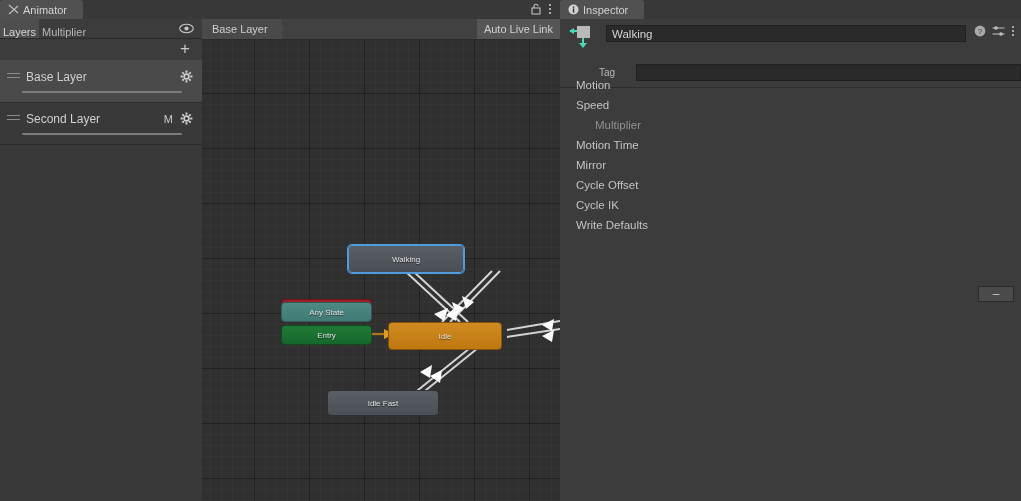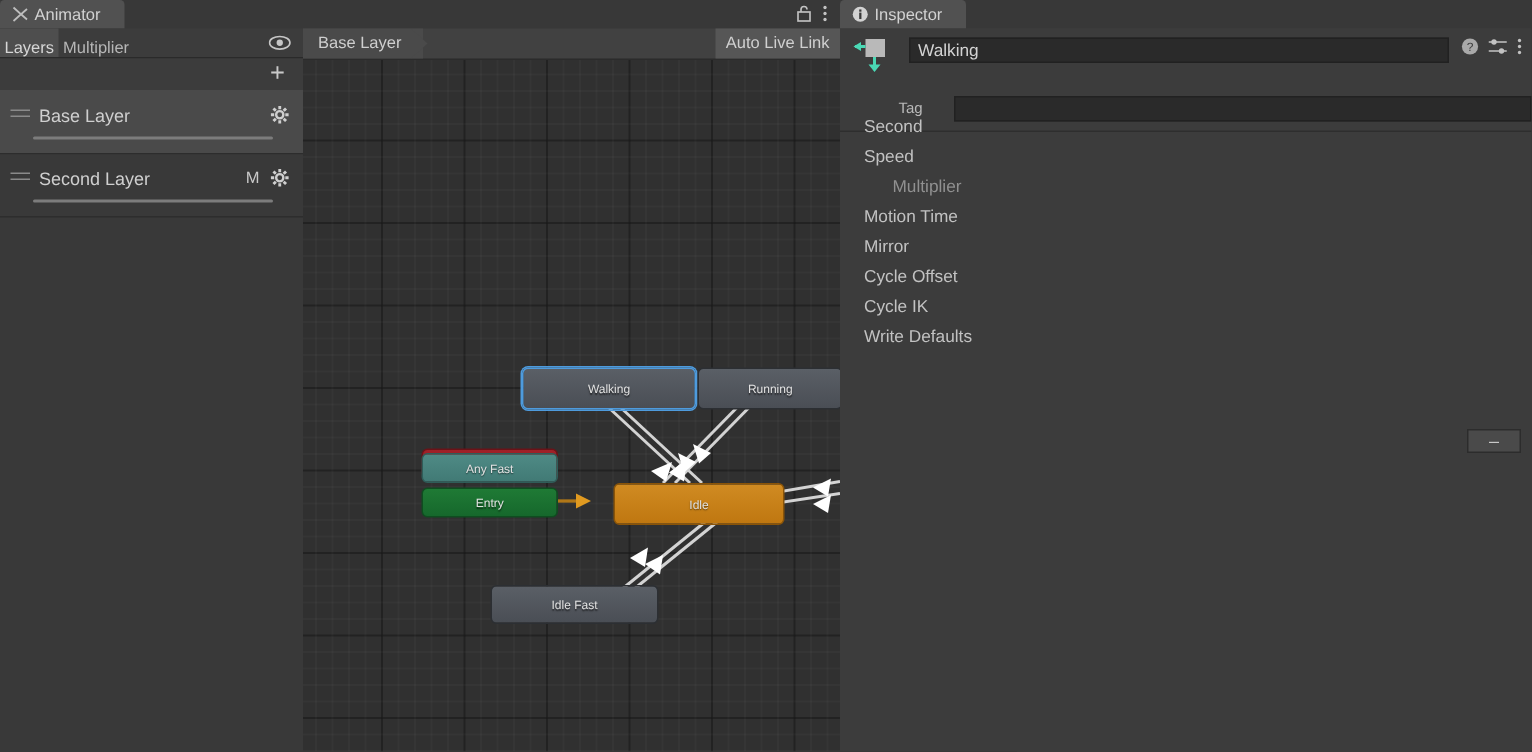--- a/index.html
+++ b/index.html
@@ -203,33 +203,30 @@
         </g>
         <g stroke="#b07718" stroke-width="2.2" fill="none">
             <path d="M170 294 L186 294"></path>
           </g>
         <polygon points="192,294 182,289 182,299" fill="#e09a20"></polygon>
       </svg>
 
       <div class="node state sel" style="left:146px;top:205px;width:114px;height:26px;">
         <span>Walking</span>
       </div>
-      <div class="node state" style="left:263px;top:205px;width:95px;height:26px;">
-        <span>Running</span>
-      </div>
       <div class="node exit" style="left:79px;top:239px;width:89px;height:18px;">
         <span>Exit</span>
       </div>
       <div class="node anystate" style="left:79px;top:262px;width:89px;height:18px;">
-        <span>Any Fast</span>
+        <span>Any State</span>
       </div>
       <div class="node entry" style="left:79px;top:285px;width:89px;height:18px;">
         <span>Entry</span>
       </div>
-      <div class="node idle" style="left:207px;top:282px;width:112px;height:26px;">
+      <div class="node idle" style="left:186px;top:282px;width:112px;height:26px;">
         <span>Idle</span>
       </div>
       <div class="node state" style="left:125px;top:350px;width:110px;height:24px;">
         <span>Idle Fast</span>
       </div>
     </div>
   </div>
 
   <div class="abs" id="inspector-panel">
     <div id="inspector-tabstrip">
@@ -284,21 +281,21 @@
         </svg>
       </div>
 
       <div id="tag-label">Tag</div>
       <div id="tag-input"></div>
 
       <div class="sep" style="left:0;top:68px;width:461px;height:1px;"></div>
     </div>
 
     <div class="prop-row" style="top:76px;">
-      <span class="prop-label">Second</span>
+      <span class="prop-label">Motion</span>
     </div>
 
     <div class="prop-row" style="top:96px;">
       <span class="prop-label">Speed</span>
     </div>
 
     <div class="prop-row" style="top:116px;">
       <span class="prop-label indent">Multiplier</span>
     </div>
 

